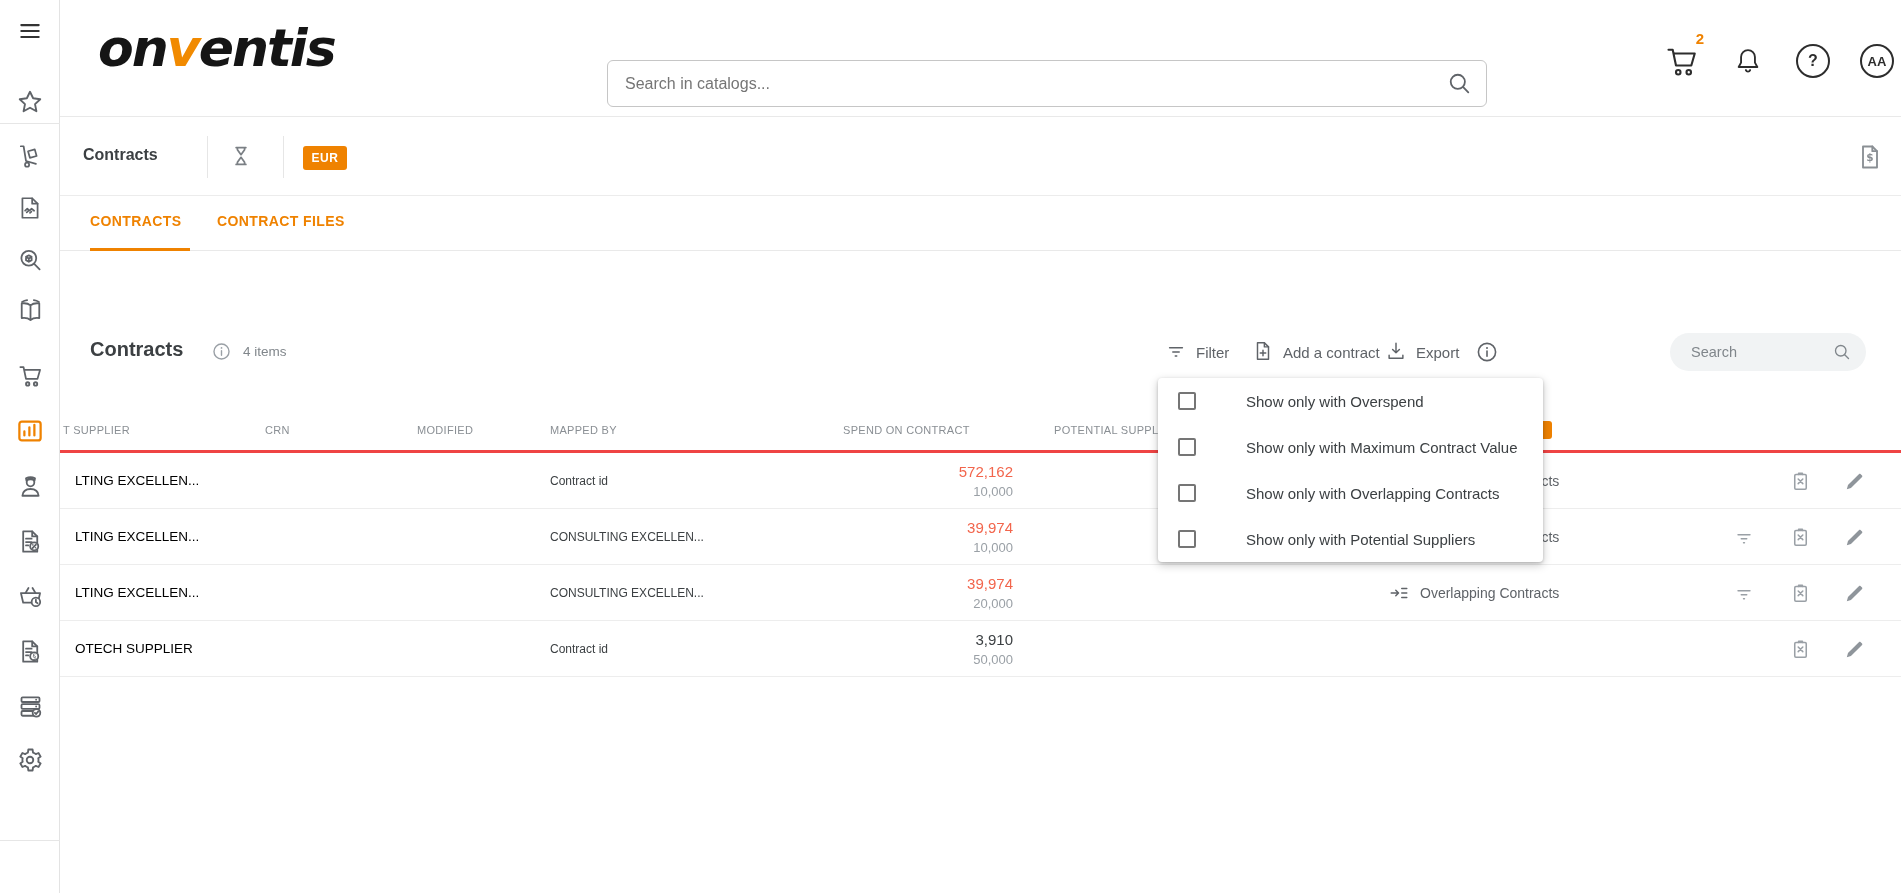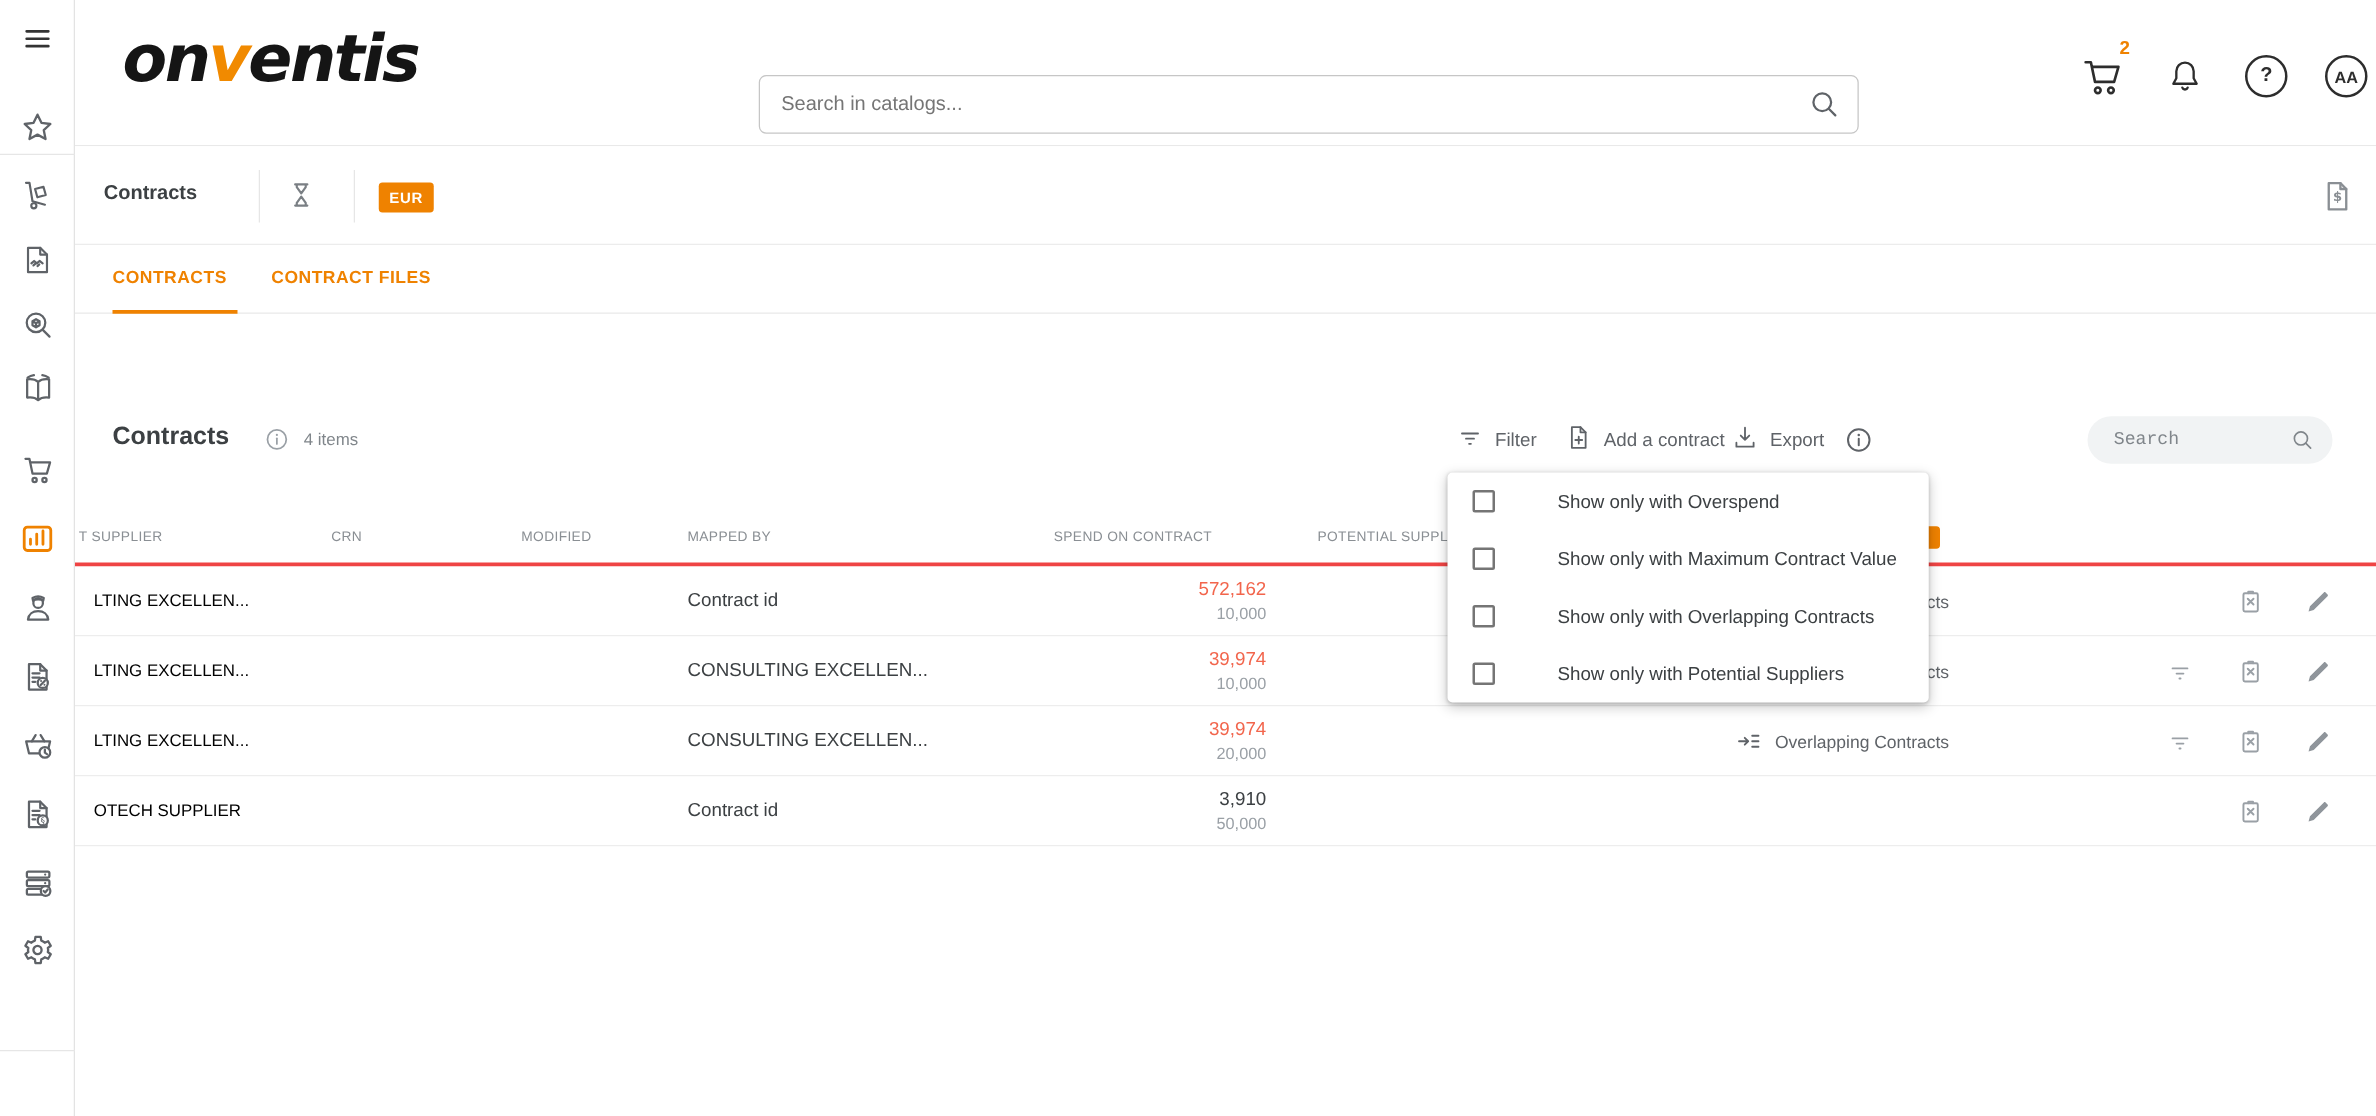--- a/index.html
+++ b/index.html
@@ -44,32 +44,32 @@
   .stab-underline { position:absolute; left:32px; top:44px; width:86px; height:3px; background:#ef8200; }
 
   
   .content { position:absolute; left:60px; top:310px; right:0; bottom:0; background:#fff; }
   .section-bar { position:absolute; left:0; right:0; top:20px; height:44px; }
   .sec-title { position:absolute; left:30px; top:8px; font-size:20px; font-weight:bold; color:#3c4043; }
   .sec-info { position:absolute; left:151px; top:11px; }
   .sec-count { position:absolute; left:183px; top:14px; font-size:13.5px; color:#80868b; }
   .tool-btn { position:absolute; top:8px; display:flex; align-items:center; gap:9px; color:#5f6368; font-size:15px; cursor:pointer; height:28px; }
   .search-pill { position:absolute; left:1610px; top:3px; width:196px; height:38px; background:#f1f3f4; border-radius:19px; }
-  .search-pill input { width:100%; height:100%; background:transparent; border:none; outline:none; font-family:Liberation Mono, monospace; font-size:14.5px; color:#0f172a; padding:0 44px 0 21px; }
+  .search-pill input { width:100%; height:100%; background:transparent; border:none; outline:none; font-family:Liberation Sans, sans-serif; font-size:14.5px; color:#0f172a; padding:0 44px 0 21px; }
   .search-pill input::placeholder { color:#80868b; }
   .search-pill .mag { position:absolute; right:14px; top:9px; }
 
   
   .thead { position:absolute; left:0; right:0; top:98px; height:45px; border-bottom:3px solid #ef4444; }
   .th { position:absolute; top:0; line-height:45px; font-size:11px; letter-spacing:.3px; color:#8a8f94; white-space:nowrap; cursor:pointer; }
   .badge3 { position:absolute; left:1466px; top:13px; width:26px; height:18px; background:#ef8200; border-radius:3px; color:#fff; font-size:12px; font-weight:bold; display:flex; align-items:center; justify-content:center; }
   .tbody { position:absolute; left:0; right:0; top:143px; }
   .trow { position:relative; height:56px; border-bottom:1px solid #ededed; }
   .c-sup { position:absolute; left:15px; line-height:56px; font-size:13.5px; color:#000000; white-space:nowrap; }
-  .c-map { position:absolute; left:490px; line-height:56px; font-size:15px; color:#3c4043; white-space:nowrap; }
+  .c-map { position:absolute; left:490px; line-height:56px; font-size:12px; color:#3c4043; white-space:nowrap; }
   .c-spend { position:absolute; left:783px; width:170px; text-align:right; top:9px; }
   .c-spend .v1 { font-size:15px; line-height:20px; color:#f2654c; }
   .trow.normal .c-spend .v1 { color:#3c4043; }
   .c-spend .v2 { font-size:13px; line-height:17px; color:#9aa0a6; }
   .c-link { position:absolute; left:1328px; top:0; height:56px; display:flex; align-items:center; gap:10px; font-size:14px; color:#5f6368; cursor:pointer; white-space:nowrap; }
   .row-ico { position:absolute; top:14px; width:28px; height:28px; display:flex; align-items:center; justify-content:center; cursor:pointer; }
   .p-filter { left:1670px; } .p-trash { left:1726px; } .p-pencil { left:1780px; }
 
   
   .filter-dropdown { position:absolute; left:1158px; top:378px; width:385px; height:184px; background:#fff; border-radius:4px; box-shadow:0 1px 3px rgba(0,0,0,.18), 0 3px 10px rgba(0,0,0,.22); z-index:40; display:flex; flex-direction:column; justify-content:center; }

